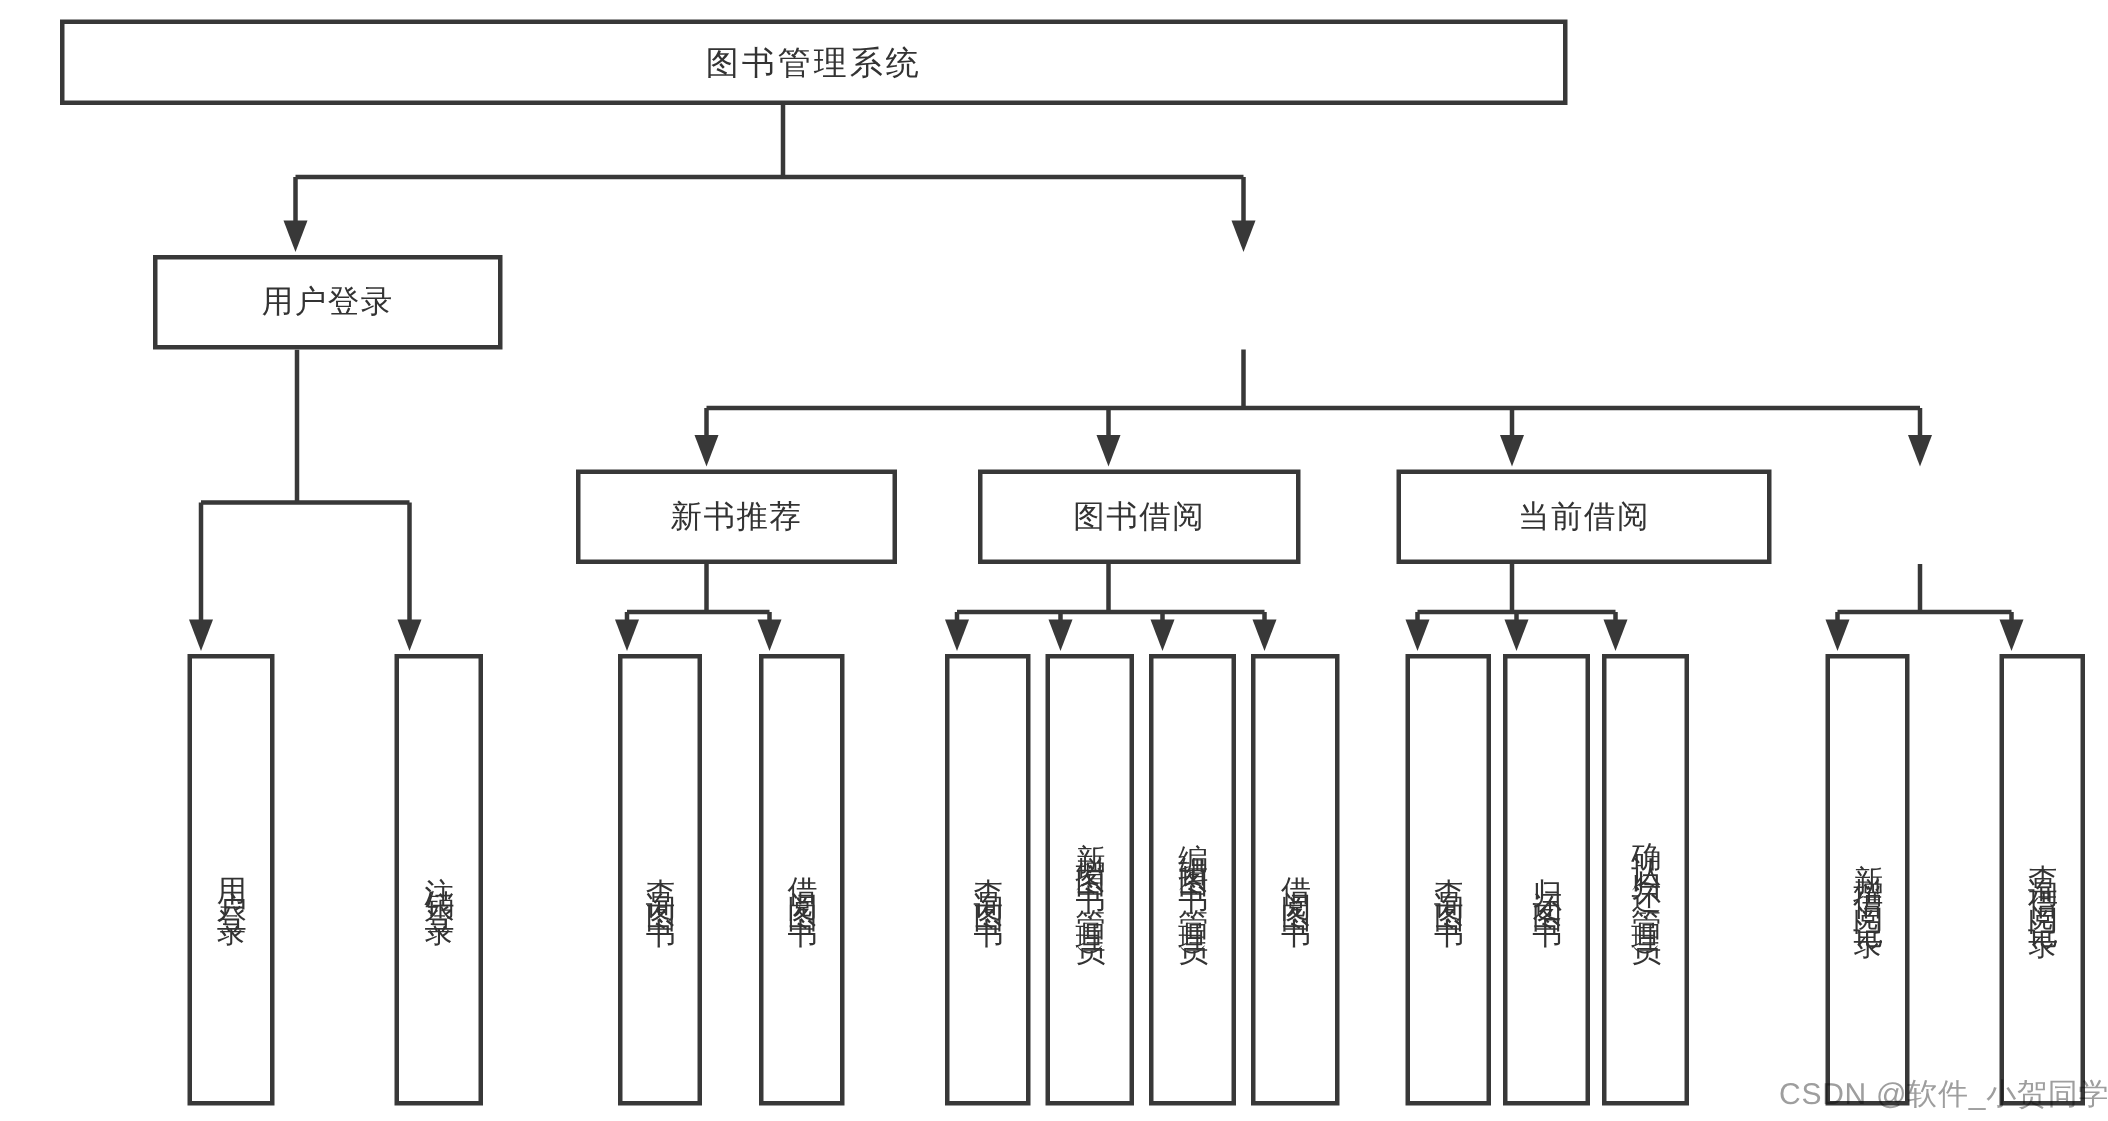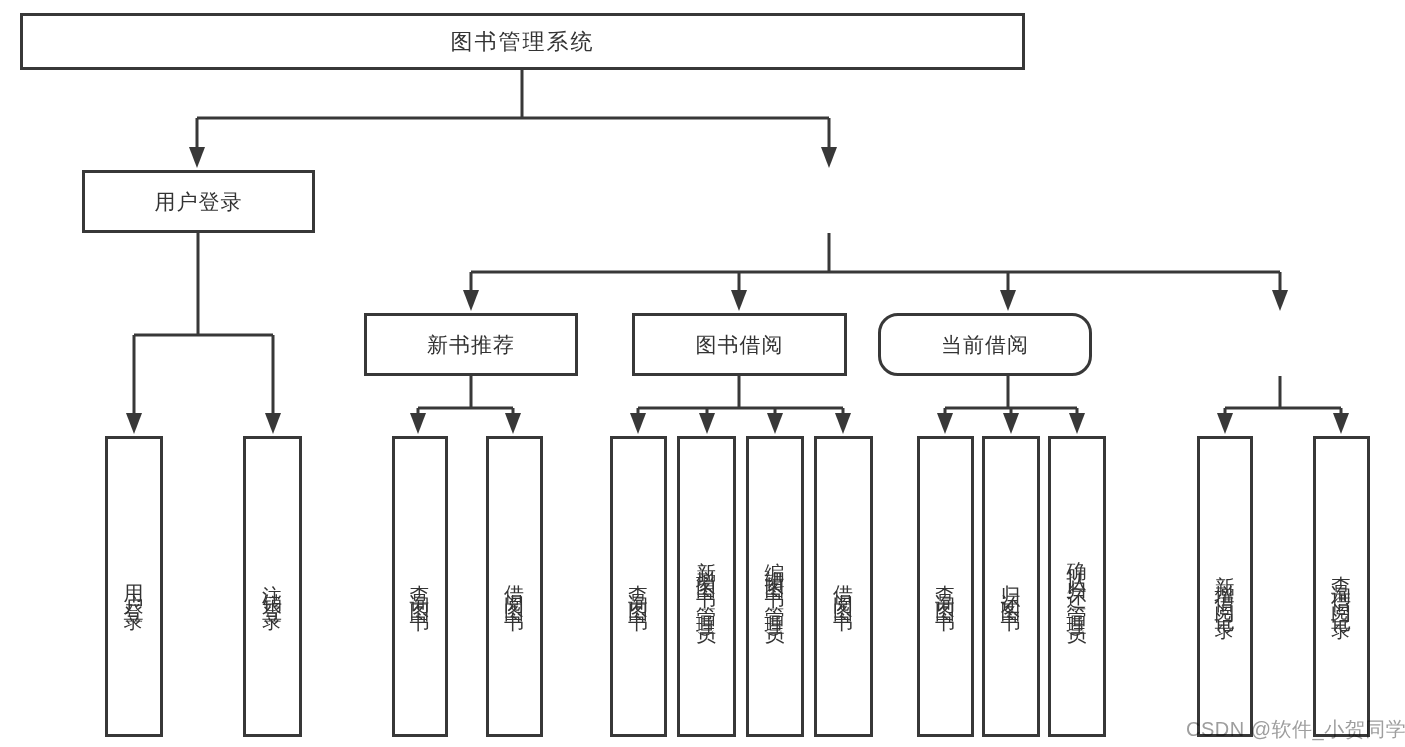--- a/index.html
+++ b/index.html
@@ -28,36 +28,37 @@
     box-sizing: border-box;
     background: #ffffff;
     border: 3px solid #383838;
     color: #333333;
     display: flex;
     align-items: center;
     justify-content: center;
     text-align: center;
     z-index: 2;
     line-height: 1;
+    margin-left: 20px;
   }
   .h { font-size: 21px; letter-spacing: 1px; }
   .root-node { font-size: 22px; letter-spacing: 2px; }
   .v {
     font-size: 20px;
     writing-mode: vertical-rl;
     text-orientation: mixed;
     letter-spacing: 9px;
   }
   
   #n-root   { left: 20px;  top: 13px;  width: 1005px; height: 57px; }
   #n-login  { left: 82px;  top: 170px; width: 233px;  height: 63px; }
   #n-mgmt   { left: 712px; top: 170px; width: 235px;  height: 63px; }
   #n-rec    { left: 364px; top: 313px; width: 214px;  height: 63px; }
   #n-bor    { left: 632px; top: 313px; width: 215px;  height: 63px; }
-  #n-cur    { left: 878px; top: 313px; width: 214px;  height: 63px; border-radius: 20px; }
+  #n-cur    { left: 911px; top: 313px; width: 250px;  height: 63px; }
   #n-his    { left: 1173px;top: 313px; width: 214px;  height: 63px; }
   .leaf     { top: 436px; height: 301px; }
   #l-login   { left: 105px;  width: 58px; }
   #l-logout  { left: 243px;  width: 59px; }
   #l-rec-q   { left: 392px;  width: 56px; }
   #l-rec-b   { left: 486px;  width: 57px; }
   #l-bb-q    { left: 610px;  width: 57px; }
   #l-bb-a    { left: 677px;  width: 59px; }
   #l-bb-e    { left: 746px;  width: 58px; }
   #l-bb-b    { left: 814px;  width: 59px; }

